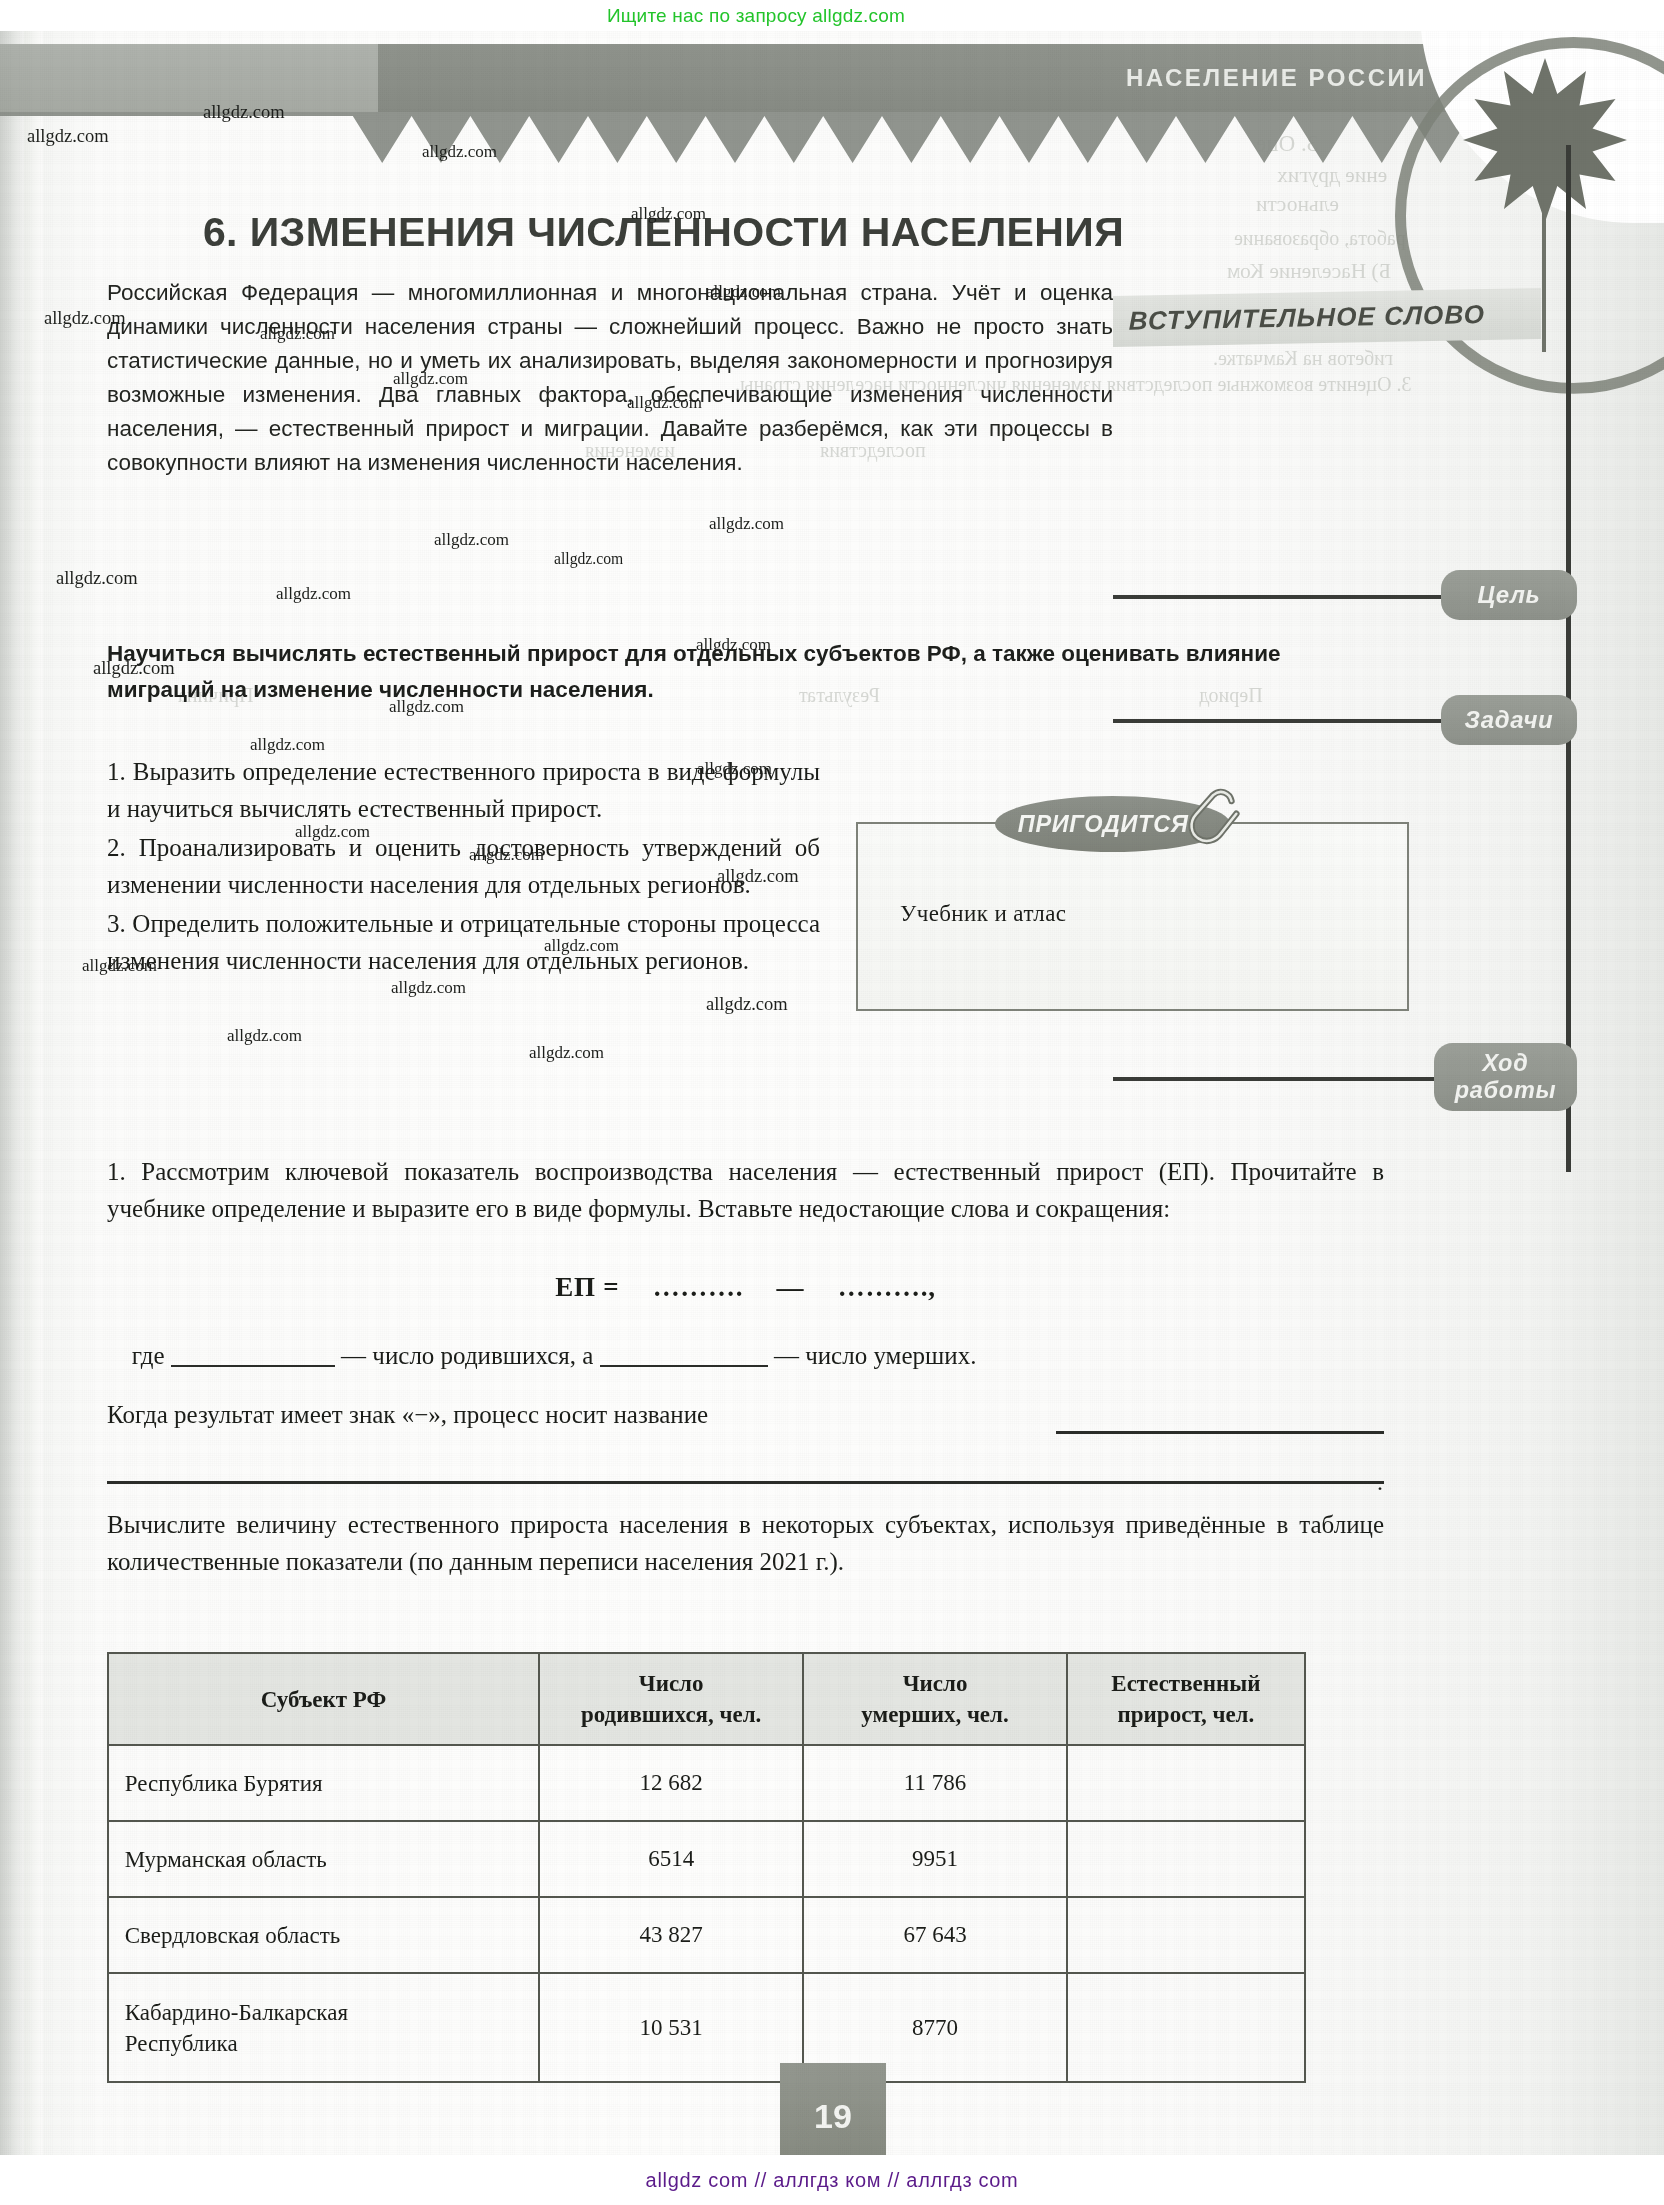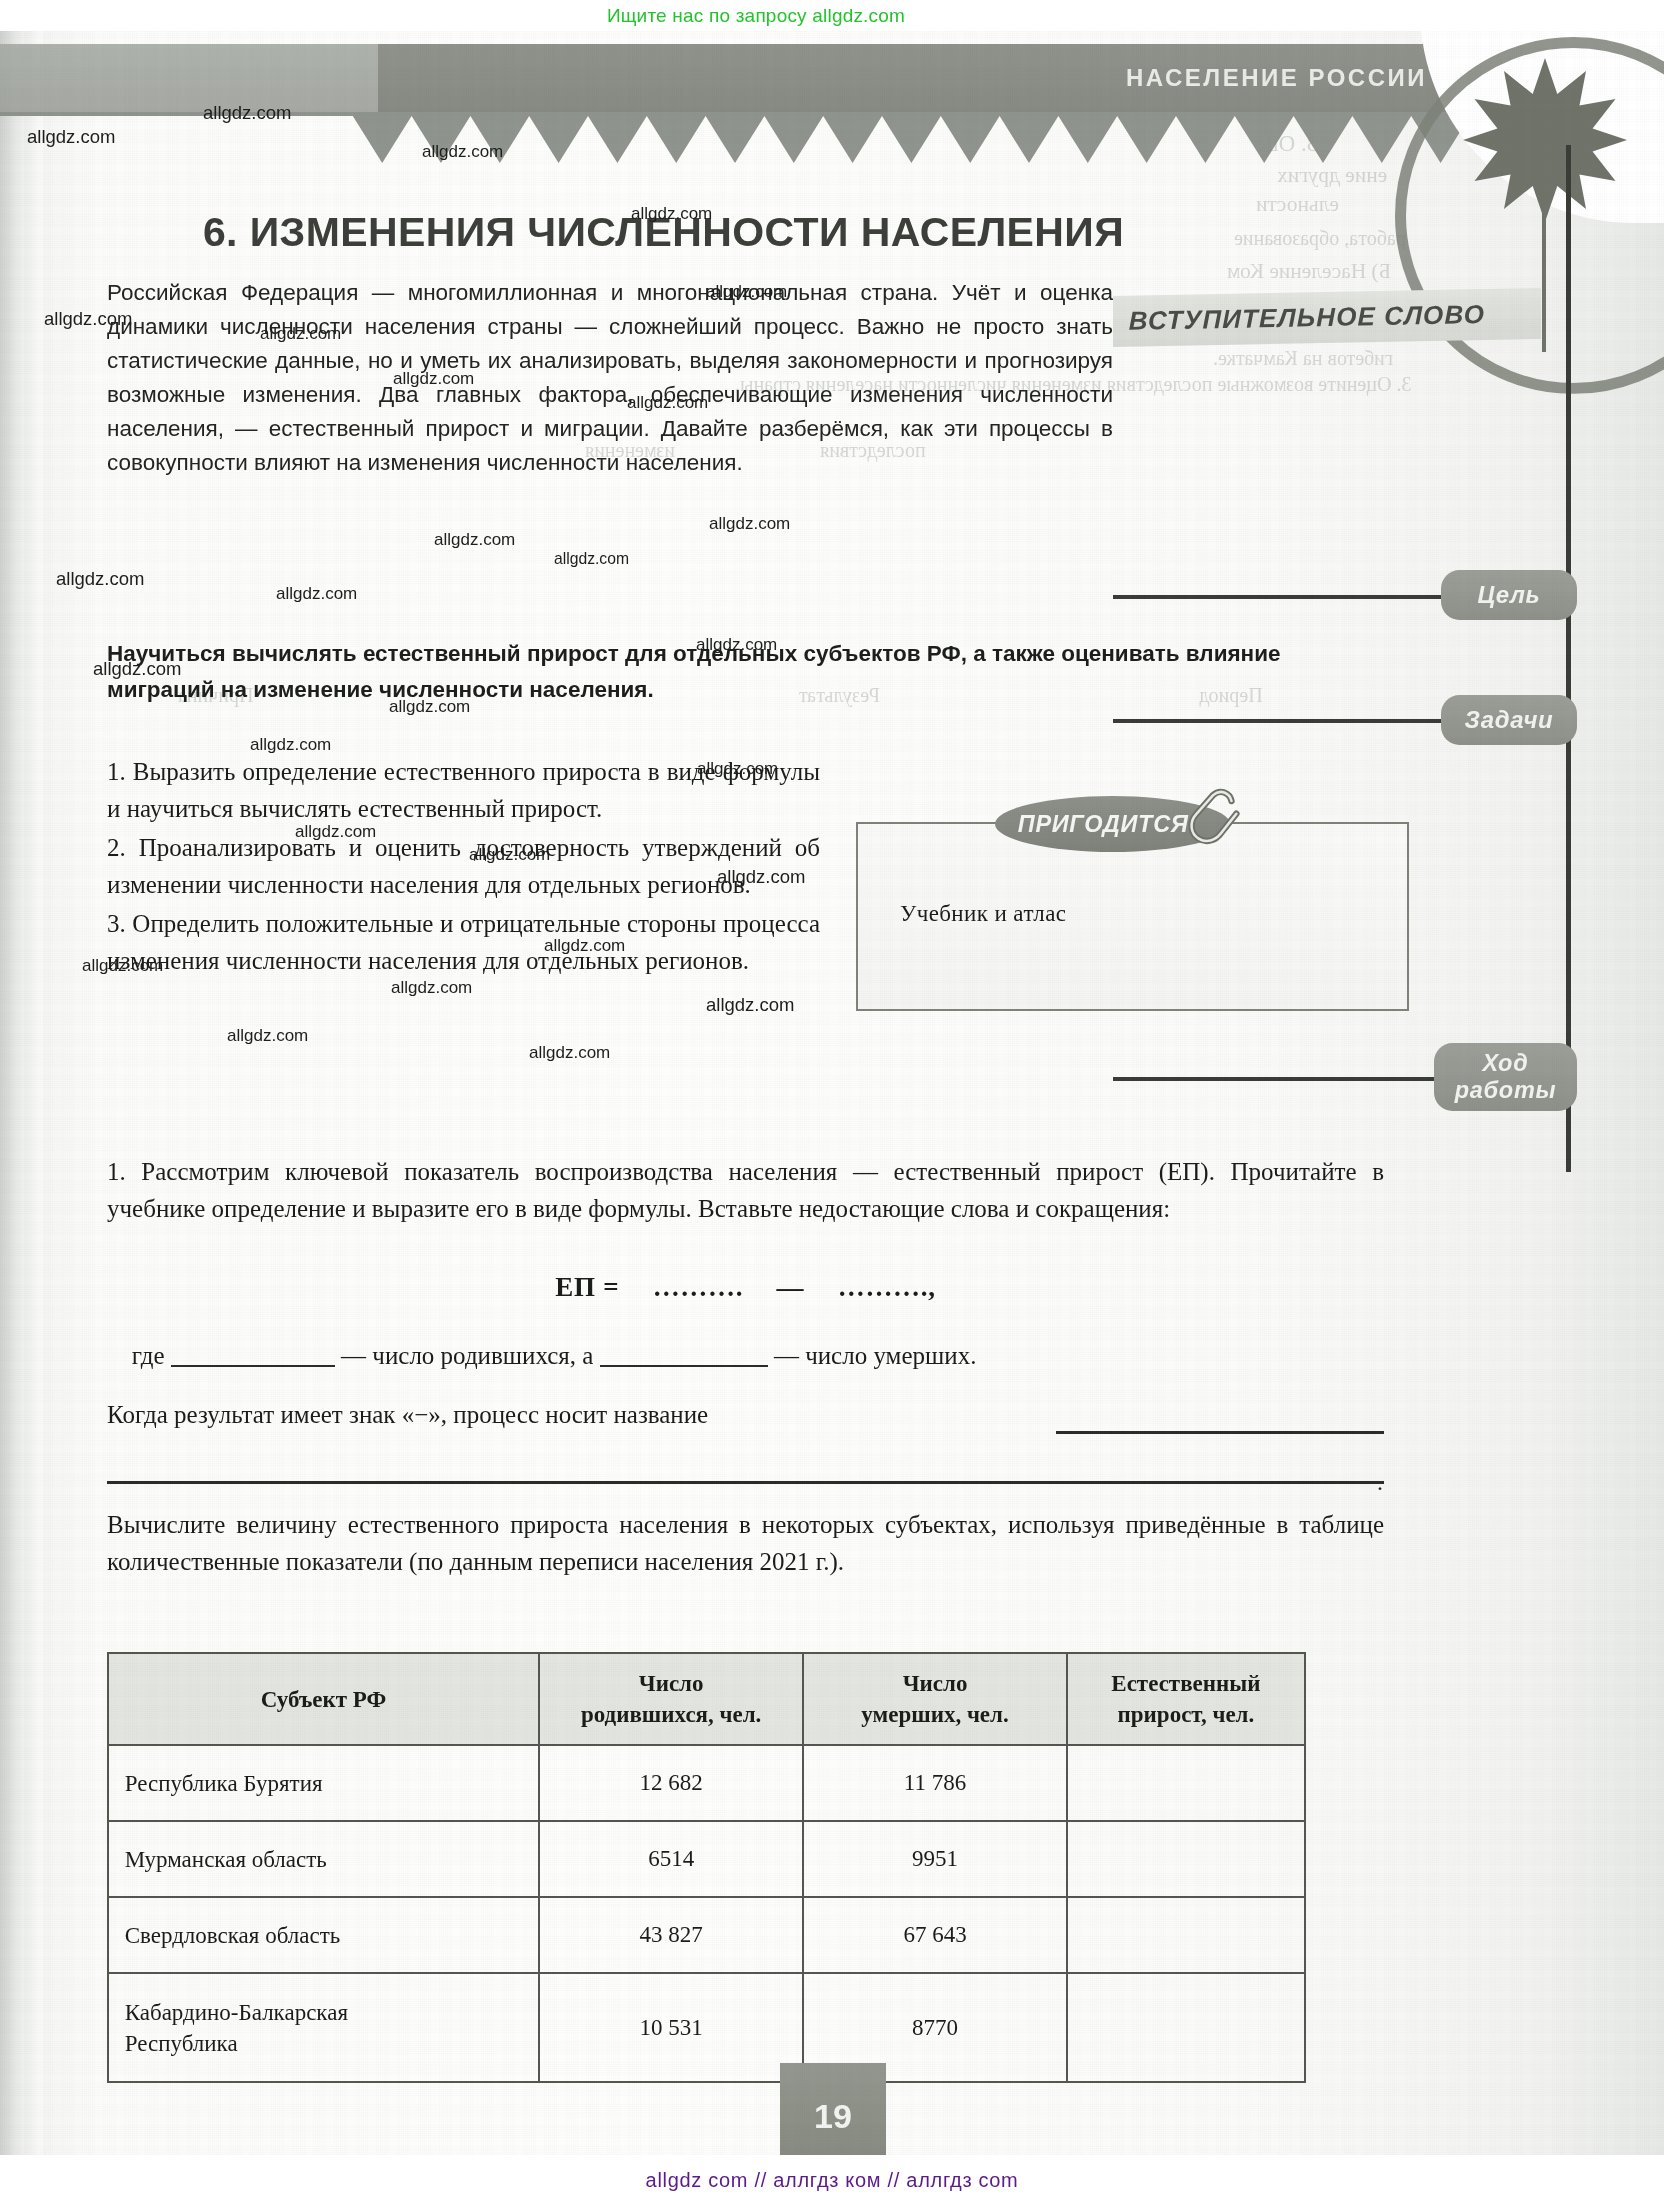--- a/index.html
+++ b/index.html
@@ -281,21 +281,21 @@
     background:#ffffff;text-align:center;
   }
   #footer span{
     font-family:"Liberation Sans", sans-serif;
     font-size:20px;color:#5b1b8a;line-height:50px;letter-spacing:0.7px;
   }
 
   
   .wm{
     position:absolute;
-    font-family:Liberation Sans, sans-serif;
+    font-family:Liberation Serif, serif;
     color:#1d1f1c;white-space:nowrap;pointer-events:none;
   }
 
   
   .ghost{
     position:absolute;color:#a9ada5;opacity:.45;white-space:nowrap;
     font-family:"Liberation Serif", serif;
     transform:scaleX(-1);pointer-events:none;
   }
 </style>

